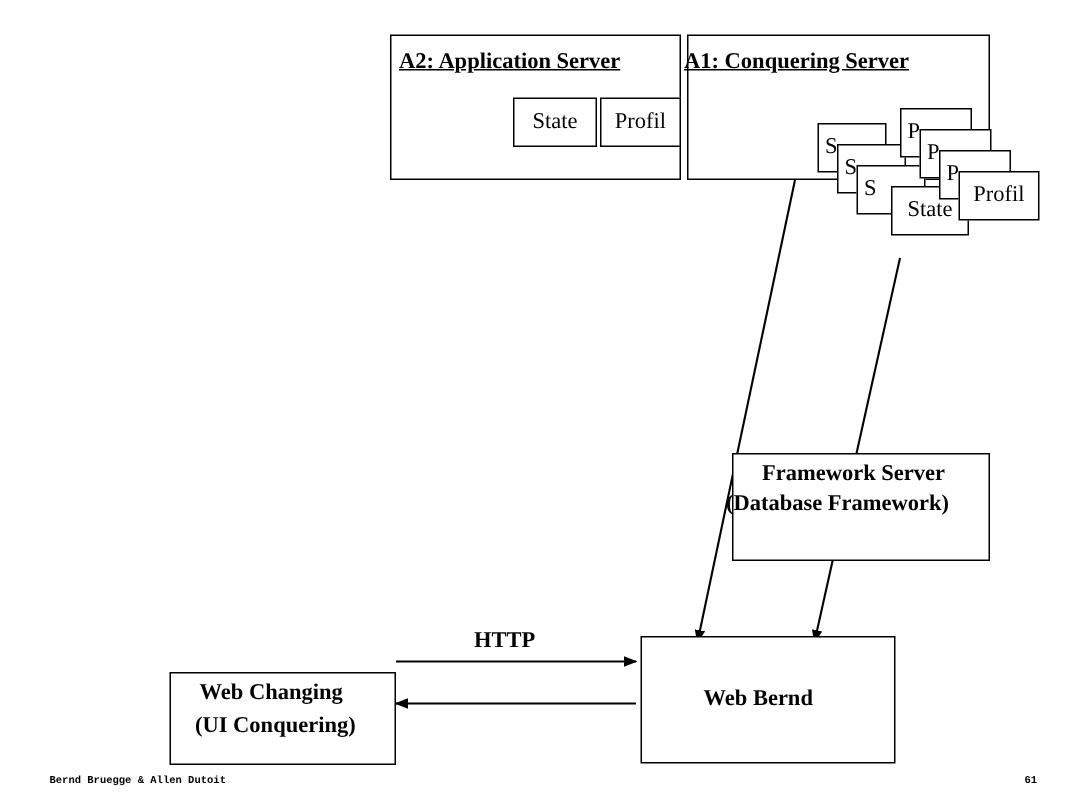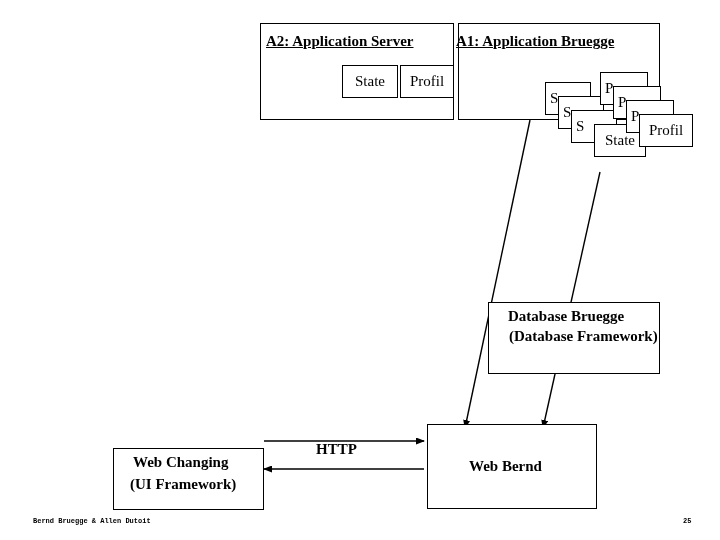--- a/index.html
+++ b/index.html
@@ -81,41 +81,41 @@
     <line x1="264" y1="441" x2="424" y2="441" stroke="#000000" stroke-width="1.4" marker-end="url(#arrowhead)"></line>
     <line x1="424" y1="469" x2="264" y2="469" stroke="#000000" stroke-width="1.4" marker-end="url(#arrowhead)"></line>
   </svg>
 
   <div class="box" style="left:260px; top:23px; width:194px; height:97px;"></div>
   <div class="label title-label" style="left:266px; top:33px;">A2: Application Server</div>
   <div class="box center-txt box-label" style="left:342px; top:65px; width:56px; height:33px;">State</div>
   <div class="box center-txt box-label" style="left:400px; top:65px; width:54px; height:33px;">Profil</div>
 
   <div class="box" style="left:458px; top:23px; width:202px; height:97px;"></div>
-  <div class="label title-label" style="left:456px; top:33px;">A1: Application Bruegge</div>
+  <div class="label title-label" style="left:456px; top:33px;">A1: Conquering Server</div>
 
   <div class="box center-txt box-label" style="left:545px; top:82px; width:46px; height:33px; justify-content:flex-start; padding-left:4px;">S</div>
   <div class="box center-txt box-label" style="left:558px; top:96px; width:46px; height:33px; justify-content:flex-start; padding-left:4px;">S</div>
   <div class="box center-txt box-label" style="left:571px; top:110px; width:46px; height:33px; justify-content:flex-start; padding-left:4px;">S</div>
   <div class="box center-txt box-label" style="left:594px; top:124px; width:52px; height:33px;">State</div>
 
   <div class="box center-txt box-label" style="left:600px; top:72px; width:48px; height:33px; justify-content:flex-start; padding-left:4px;">P</div>
   <div class="box center-txt box-label" style="left:613px; top:86px; width:48px; height:33px; justify-content:flex-start; padding-left:4px;">P</div>
   <div class="box center-txt box-label" style="left:626px; top:100px; width:48px; height:33px; justify-content:flex-start; padding-left:4px;">P</div>
   <div class="box center-txt box-label" style="left:639px; top:114px; width:54px; height:33px;">Profil</div>
 
   <div class="box" style="left:488px; top:302px; width:172px; height:72px;"></div>
-  <div class="label box-label" style="left:508px; top:308px;">Database Bruegge</div>
-  <div class="label box-label" style="left:509px; top:328px;">(Database Framework)</div>
+  <div class="label box-label" style="left:508px; top:308px;">Framework Server</div>
+  <div class="label box-label" style="left:484px; top:328px;">(Database Framework)</div>
 
   <div class="box" style="left:427px; top:424px; width:170px; height:85px;"></div>
   <div class="label box-label" style="left:469px; top:458px;">Web Bernd</div>
 
   <div class="box" style="left:113px; top:448px; width:151px; height:62px;"></div>
   <div class="label box-label" style="left:133px; top:454px;">Web Changing</div>
-  <div class="label box-label" style="left:130px; top:476px;">(UI Framework)</div>
+  <div class="label box-label" style="left:130px; top:476px;">(UI Conquering)</div>
 
-  <div class="label box-label" style="left:316px; top:441px;">HTTP</div>
+  <div class="label box-label" style="left:316px; top:419px;">HTTP</div>
 
   <div class="footer-text" style="left:33px; top:517px;">Bernd Bruegge &amp; Allen Dutoit</div>
-  <div class="footer-text" style="left:683px; top:517px;">25</div>
+  <div class="footer-text" style="left:683px; top:517px;">61</div>
 
 </div>
 
 </body></html>

